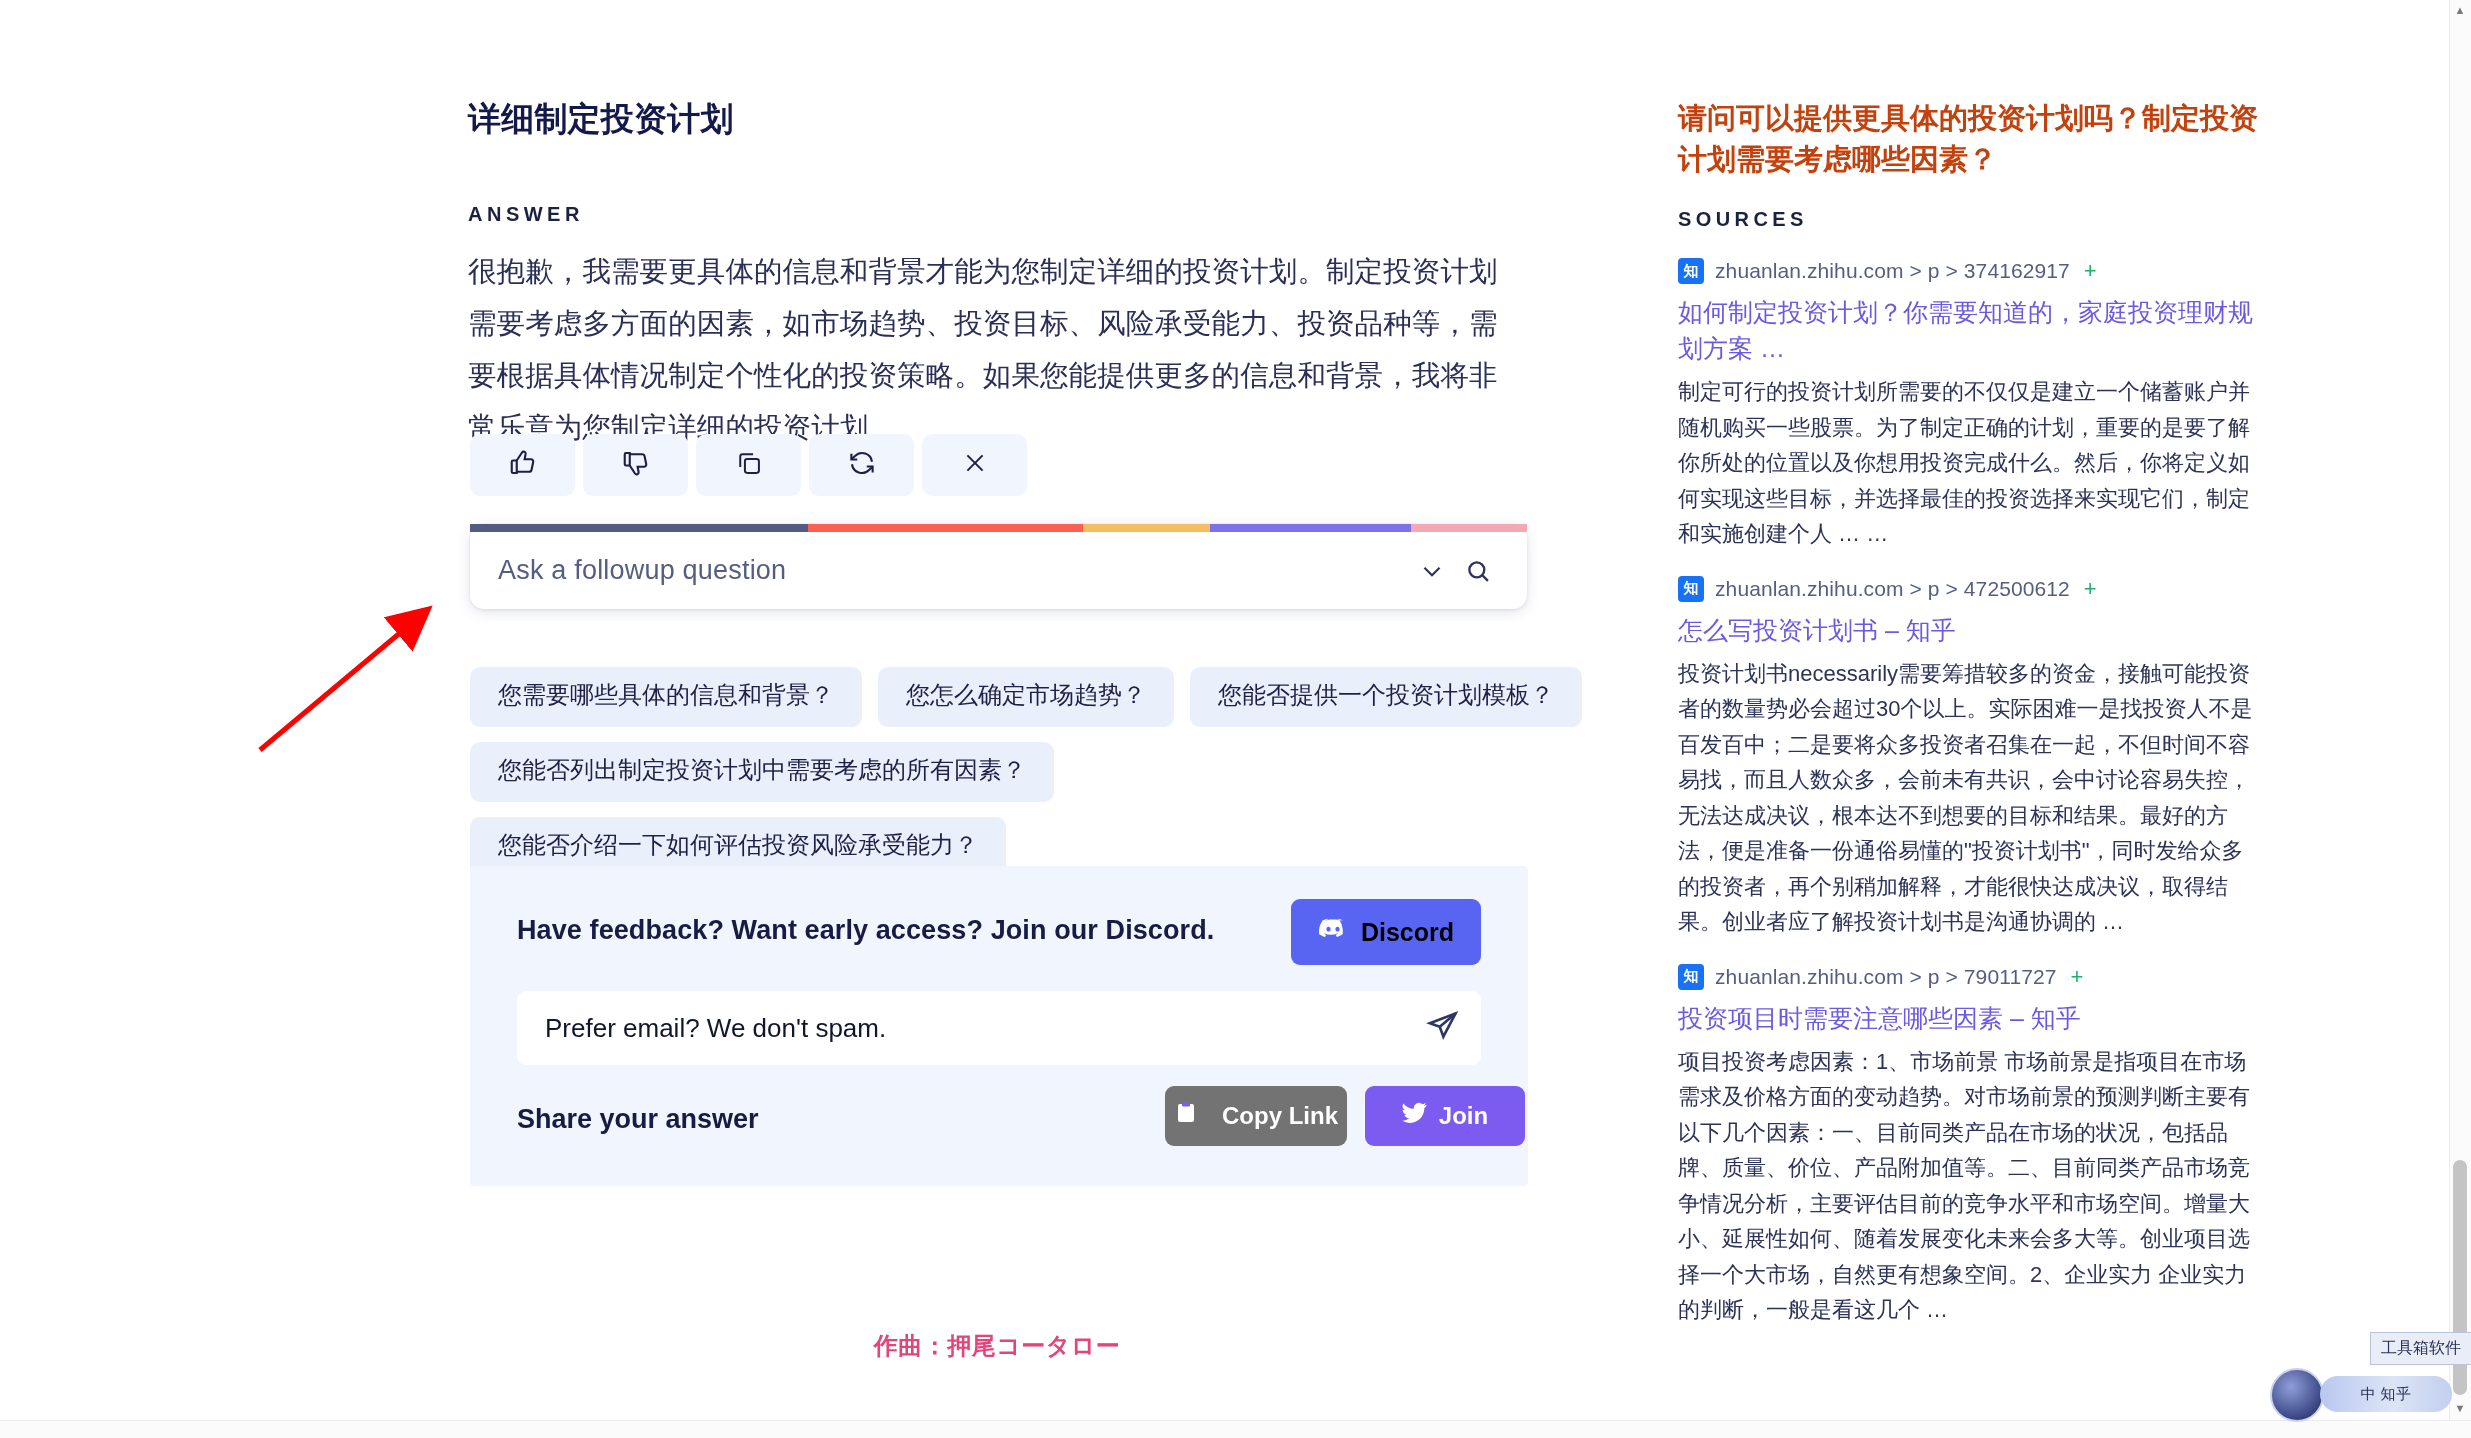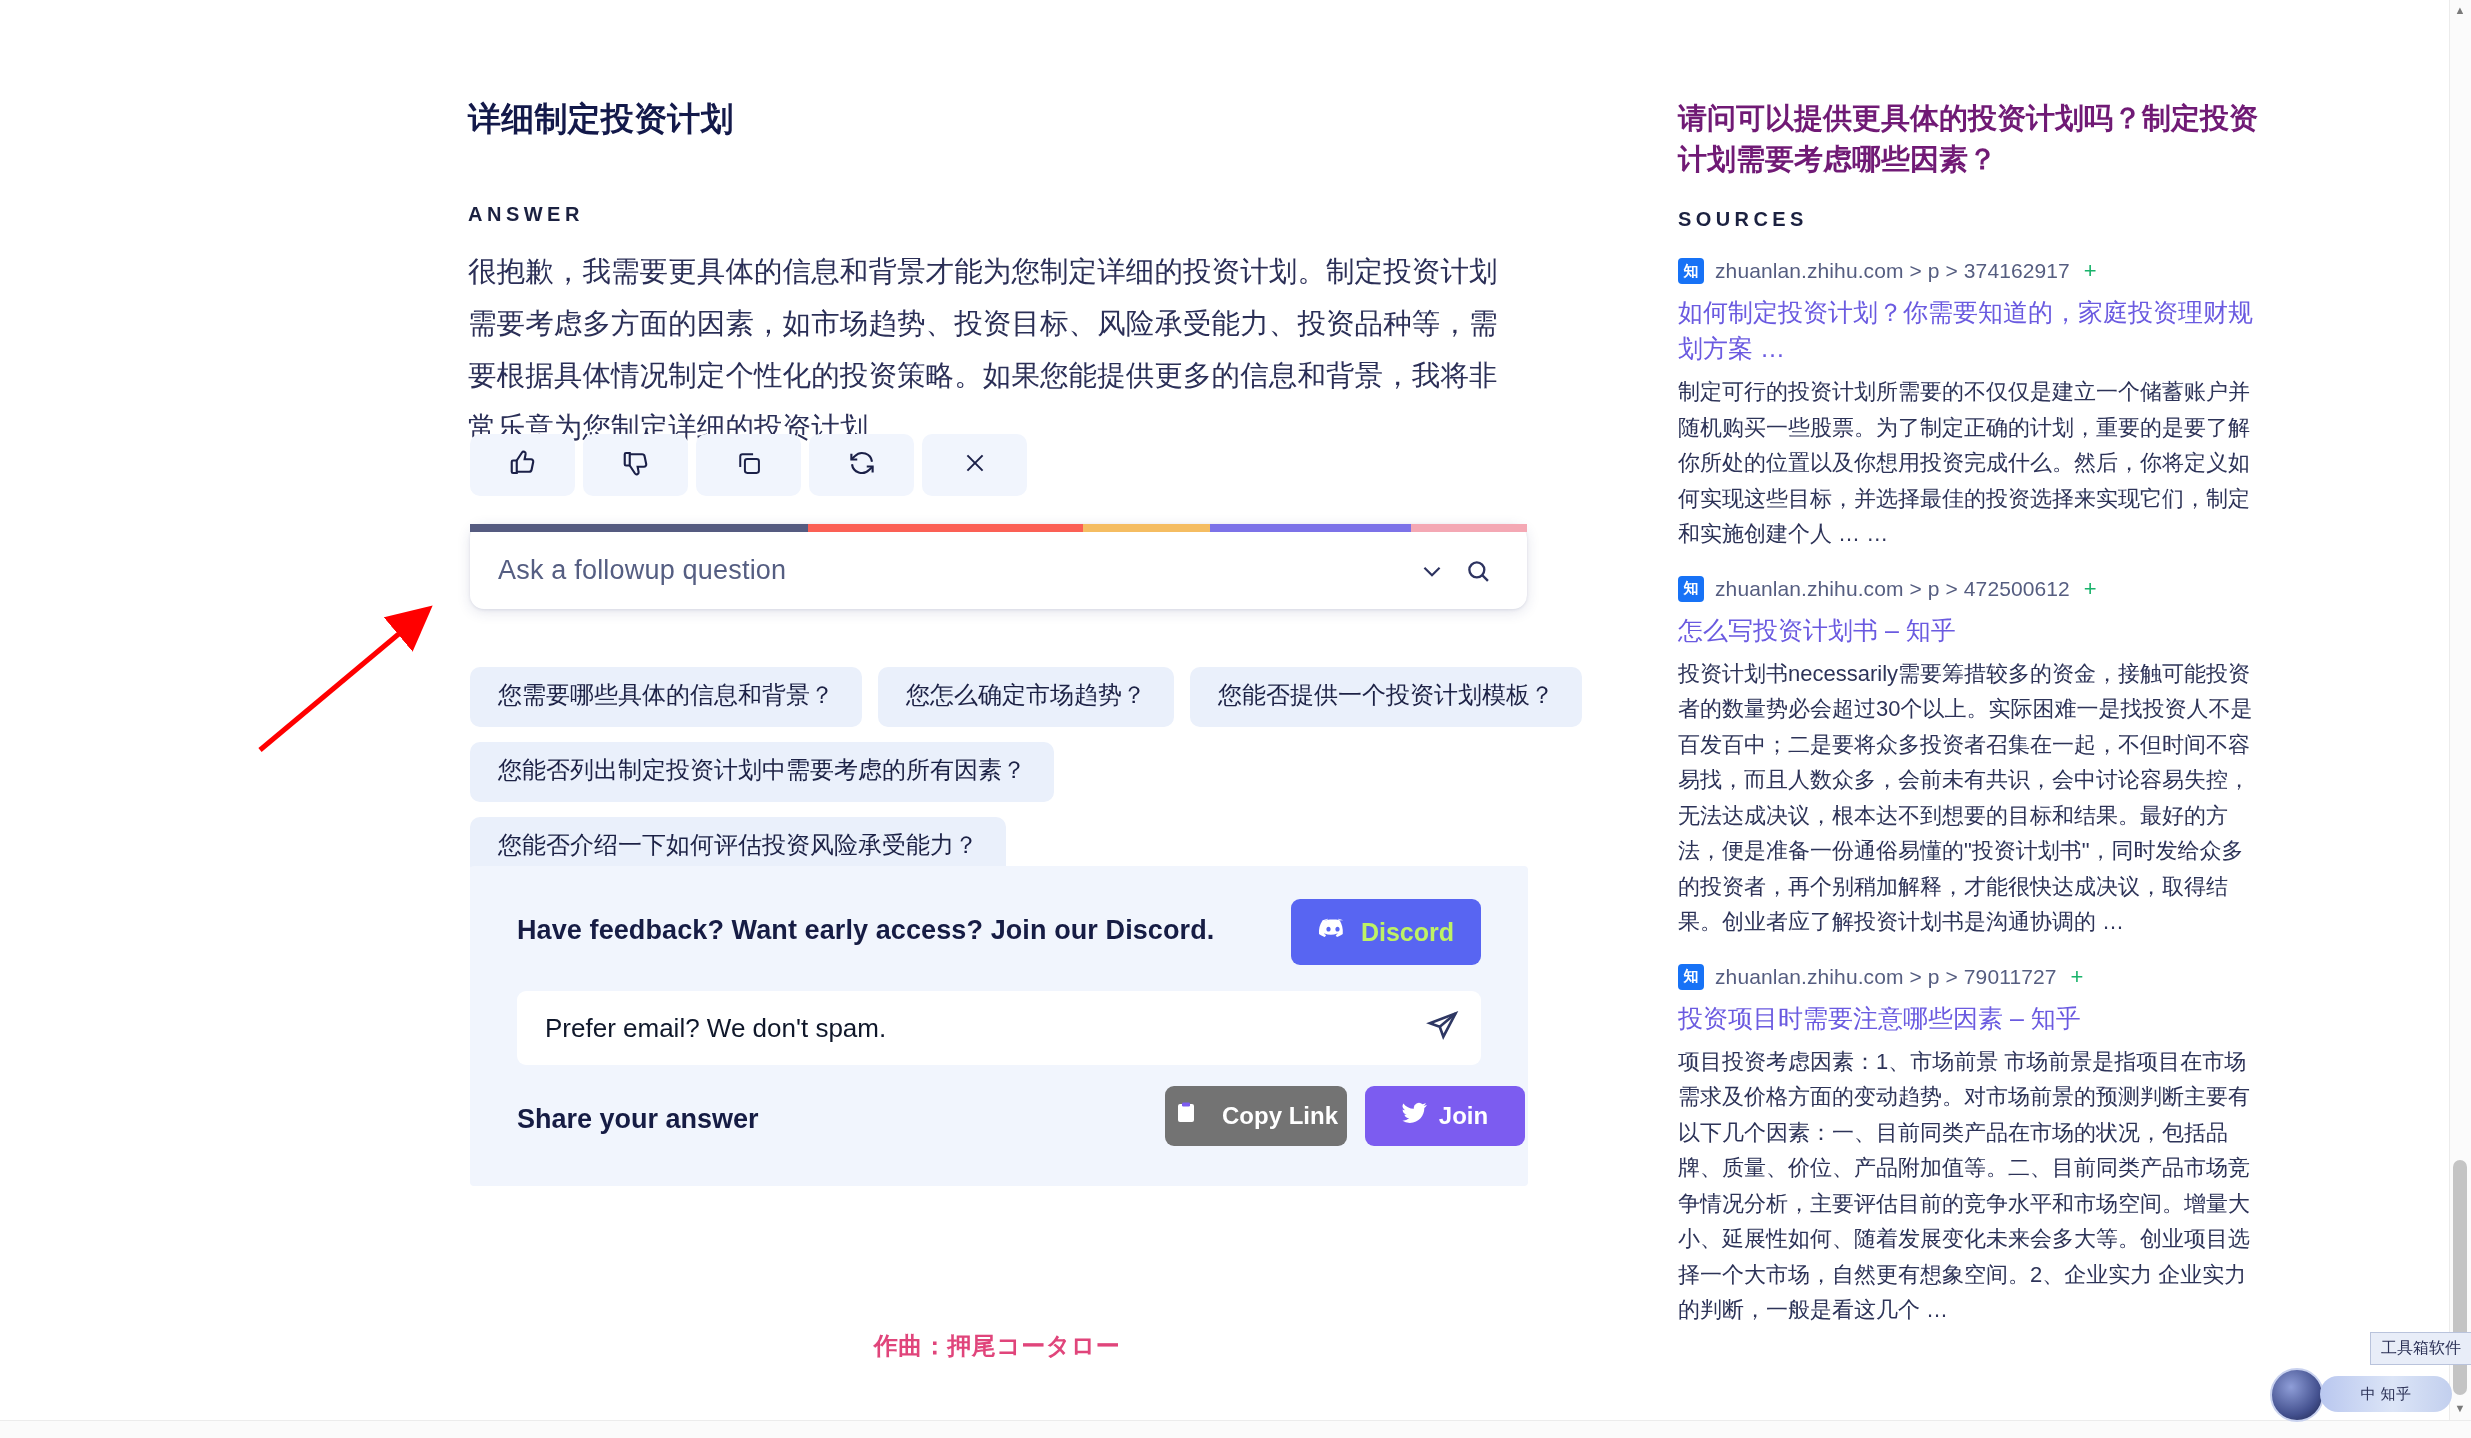--- a/index.html
+++ b/index.html
@@ -96,21 +96,21 @@
     position: absolute; left: 2px; top: 866px; width: 1058px; height: 320px;
     background: #f1f5fd; border-radius: 4px;
   }
   .fb-head {
     position: absolute; left: 47px; top: 49px;
     font-size: 27px; font-weight: 700; color: #161c44; letter-spacing: .1px;
   }
   .discord-btn {
     position: absolute; right: 47px; top: 33px;
     width: 190px; height: 66px; border-radius: 9px; background: #5865f2;
-    color: #bef264; font-size: 25px; font-weight: 700;
+    color: #000000; font-size: 25px; font-weight: 700;
     display: flex; align-items: center; justify-content: center; gap: 13px;
   }
   .email-row {
     position: absolute; left: 47px; top: 125px; width: 964px; height: 74px;
     background: #fff; border-radius: 9px; display: flex; align-items: center;
     padding: 0 22px 0 28px;
   }
   .email-ph { flex: 1; font-size: 26px; color: #0f172a; }
   .send-ic svg { stroke: #2e3763; fill: none; stroke-width: 1.9; }
   .share-label {
@@ -137,21 +137,21 @@
 
   
   .arrow-svg { position: absolute; left: 250px; top: 600px; }
 
   
   .src-col {
     position: absolute; left: 1678px; top: 0; width: 590px; height: 1438px;
   }
   .src-q {
     position: absolute; left: 0; top: 98px; width: 580px;
-    font-size: 29px; line-height: 41px; font-weight: 700; color: #701a75;
+    font-size: 29px; line-height: 41px; font-weight: 700; color: #c2410c;
   }
   .src-label {
     position: absolute; left: 0; top: 208px;
     font-size: 20px; font-weight: 700; letter-spacing: 4.4px; color: #1b2140;
   }
   .src-list { position: absolute; left: 0; top: 258px; width: 580px; }
   .src-item { margin-bottom: 24px; }
   .src-meta { display: flex; align-items: center; gap: 11px; margin-bottom: 10px; }
   .favicon {
     width: 26px; height: 26px; border-radius: 4px; background: #1772f6;

